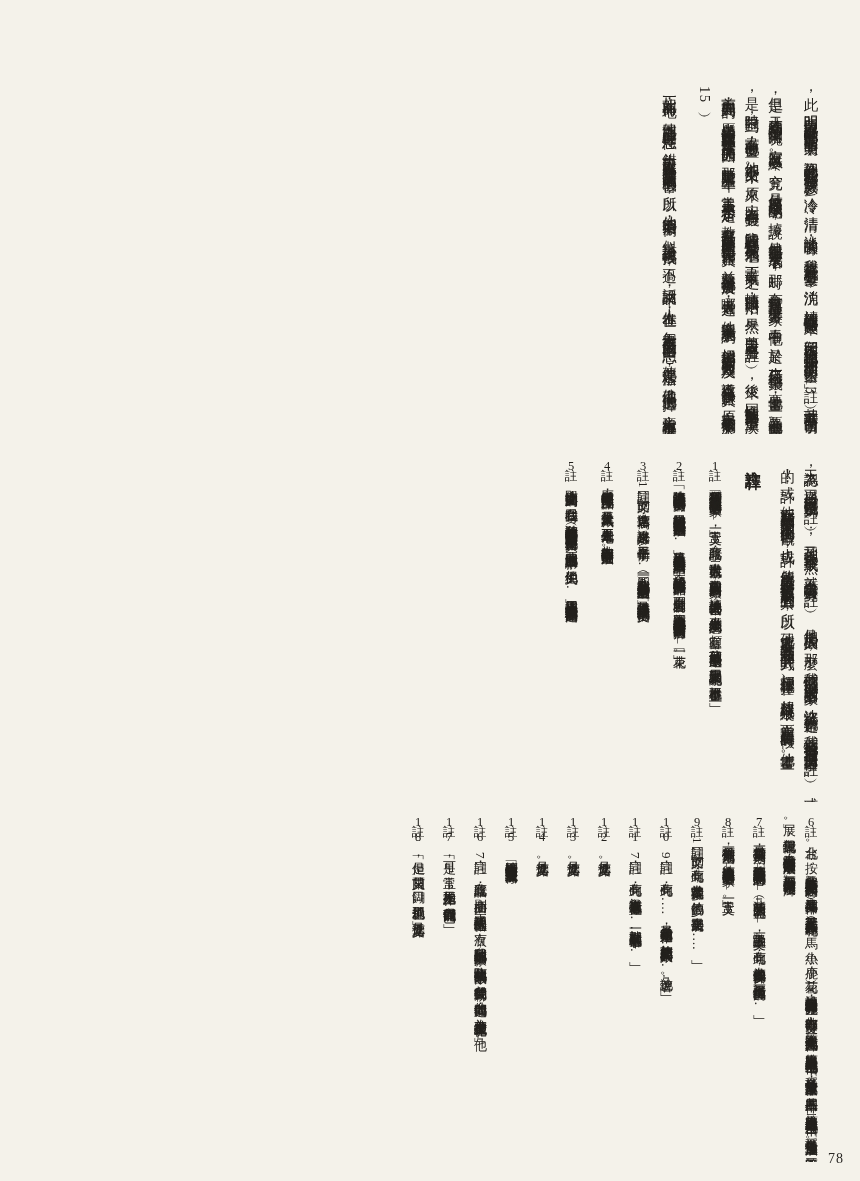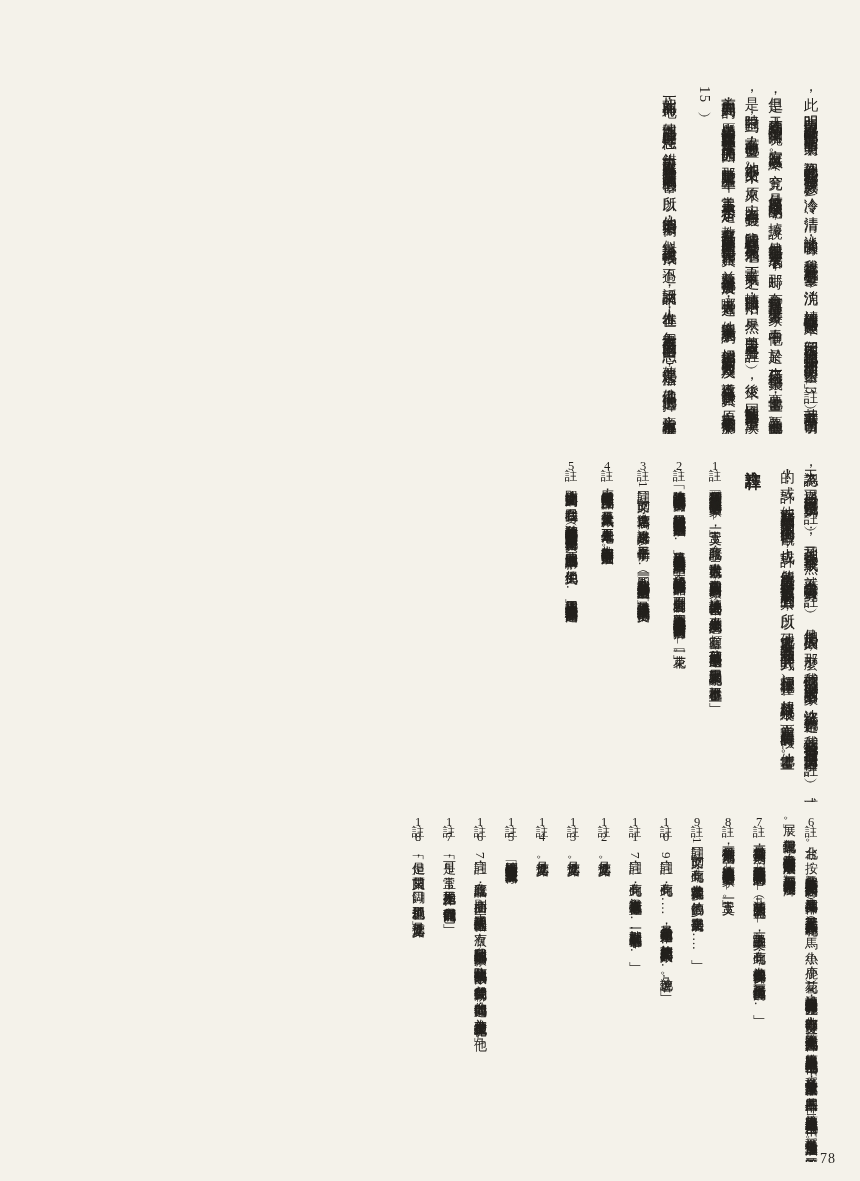--- a/index.html
+++ b/index.html
@@ -55,21 +55,21 @@
   }
   .band-mid .note { margin-block-end: 14px; }
   .note-label {
     text-orientation: upright;
     margin-inline-end: 6px;
     font-size: 12.5px;
     letter-spacing: 1px;
   }
   .page-num {
     position: absolute;
-    right: 24px;
+    right: 16px;
     bottom: 14px;
     writing-mode: horizontal-tb;
     font-size: 14px;
     letter-spacing: 1px;
     color: #2a2825;
   }
 </style>
 </head>
 <body>
 

